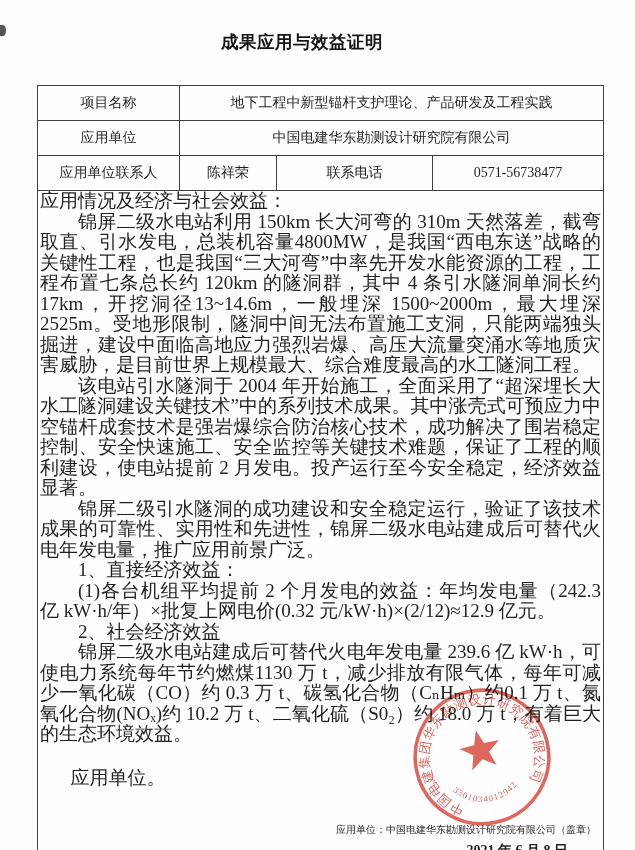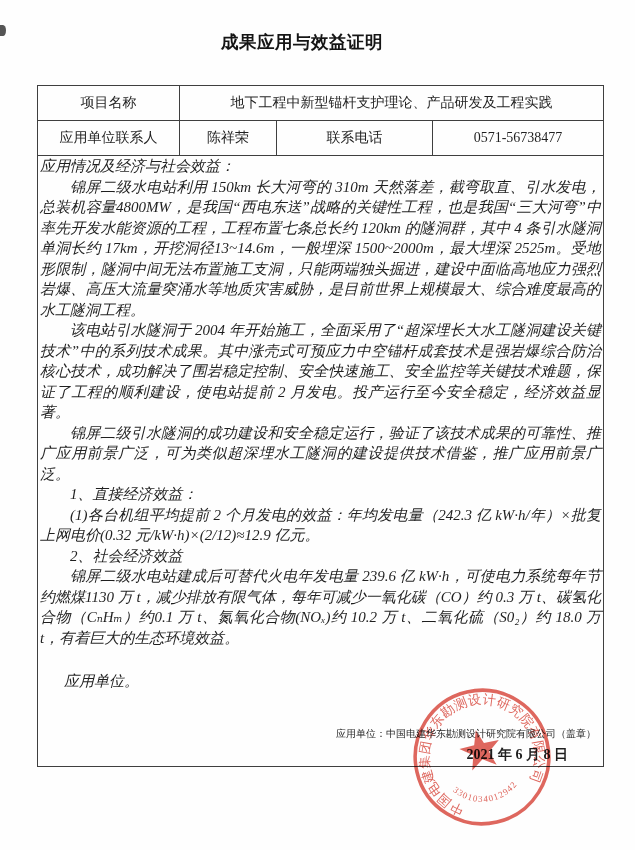--- a/index.html
+++ b/index.html
@@ -28,22 +28,22 @@
   }
   td.lab{text-align:center;}
   td.val{text-align:center;}
   td.bold{font-weight:bold;}
   tr.info-row{height:35px;}
   td.body-cell{
     vertical-align:top;text-align:left;
     padding:3px 6px 0 6px;height:560px;
   }
   .body-cell p{
-    margin:0;font-size:15px;line-height:20.5px;
-    text-align:justify;text-justify:inter-ideograph;font-style:italic;
+    margin:0;font-size:19px;line-height:20.5px;
+    text-align:justify;text-justify:inter-ideograph;
   }
   .body-cell p.indent{text-indent:2em;}
   .body-cell p.closing{text-indent:1.6em;margin-top:23px;}
   .footer-block{margin-top:31px;}
   .footer-block .sign-line{
     font-size:10px;line-height:21px;text-align:right;padding-right:5px;
   }
   .footer-block .date-line{
     font-size:14px;line-height:22px;text-align:right;padding-right:33px;font-weight:bold;
   }
@@ -68,31 +68,35 @@
       <col style="width:97px">
       <col style="width:156px">
       <col style="width:171px">
     </colgroup>
     <tbody>
       <tr class="info-row">
         <td class="lab">项目名称</td>
         <td class="val" colspan="3">地下工程中新型锚杆支护理论、产品研发及工程实践</td>
       </tr>
       <tr class="info-row">
+        <td class="lab">应用单位</td>
+        <td class="val" colspan="3">中国电建华东勘测设计研究院有限公司</td>
+      </tr>
+      <tr class="info-row">
         <td class="lab">应用单位联系人</td>
         <td class="val">陈祥荣</td>
         <td class="lab">联系电话</td>
         <td class="val">0571-56738477</td>
       </tr>
       <tr>
         <td class="body-cell" colspan="4">
           <p class="heading">应用情况及经济与社会效益：</p>
           <p class="indent">锦屏二级水电站利用 150km 长大河弯的 310m 天然落差，截弯取直、引水发电，总装机容量4800MW，是我国“西电东送”战略的关键性工程，也是我国“三大河弯”中率先开发水能资源的工程，工程布置七条总长约 120km 的隧洞群，其中 4 条引水隧洞单洞长约 17km，开挖洞径13~14.6m，一般埋深 1500~2000m，最大埋深 2525m。受地形限制，隧洞中间无法布置施工支洞，只能两端独头掘进，建设中面临高地应力强烈岩爆、高压大流量突涌水等地质灾害威胁，是目前世界上规模最大、综合难度最高的水工隧洞工程。</p>
           <p class="indent">该电站引水隧洞于 2004 年开始施工，全面采用了“超深埋长大水工隧洞建设关键技术”中的系列技术成果。其中涨壳式可预应力中空锚杆成套技术是强岩爆综合防治核心技术，成功解决了围岩稳定控制、安全快速施工、安全监控等关键技术难题，保证了工程的顺利建设，使电站提前 2 月发电。投产运行至今安全稳定，经济效益显著。</p>
-          <p class="indent">锦屏二级引水隧洞的成功建设和安全稳定运行，验证了该技术成果的可靠性、推广应用前景广泛，可为类似超深埋水工隧洞的建设提供技术借鉴，推广应用前景广泛。</p>
+          <p class="indent">锦屏二级引水隧洞的成功建设和安全稳定运行，验证了该技术成果的可靠性、实用性和先进性，锦屏二级水电站建成后可替代火电年发电量，推广应用前景广泛。</p>
           <p class="indent">1、直接经济效益：</p>
           <p class="indent">(1)各台机组平均提前 2 个月发电的效益：年均发电量（242.3 亿 kW·h/年）×批复上网电价(0.32 元/kW·h)×(2/12)≈12.9 亿元。</p>
           <p class="indent">2、社会经济效益</p>
           <p class="indent">锦屏二级水电站建成后可替代火电年发电量 239.6 亿 kW·h，可使电力系统每年节约燃煤1130 万 t，减少排放有限气体，每年可减少一氧化碳（CO）约 0.3 万 t、碳氢化合物（CₙHₘ）约0.1 万 t、氮氧化合物(NOₓ)约 10.2 万 t、二氧化硫（S0₂）约 18.0 万 t，有着巨大的生态环境效益。</p>
           <p class="closing">应用单位。</p>
           <div class="footer-block">
             <div class="sign-line">应用单位：中国电建华东勘测设计研究院有限公司（盖章）</div>
             <div class="date-line">2021 年 6 月 8 日</div>
           </div>
         </td>

